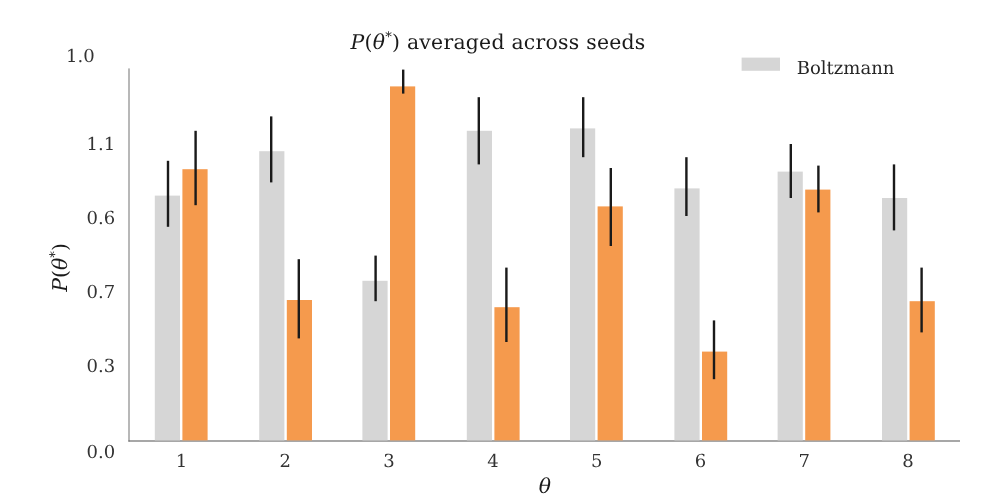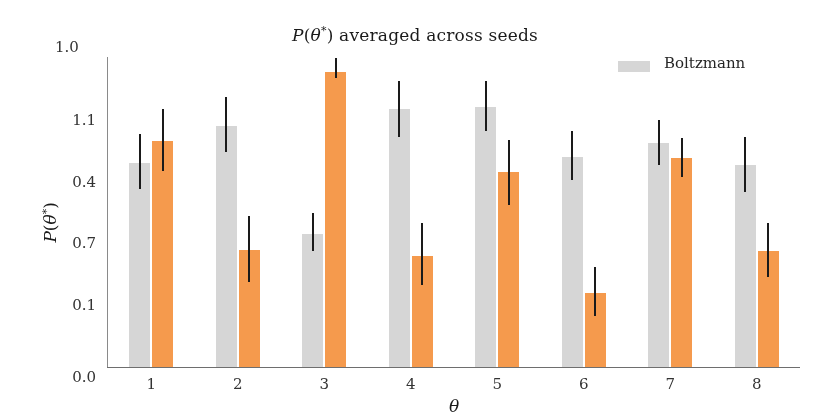--- a/index.html
+++ b/index.html
@@ -120,21 +120,21 @@
 
   
   #legend {
     position: absolute;
     left: 618px;
     top: 48px;
     width: 200px;
   }
   .legend-row {
     display: flex;
-    align-items: flex-end;
+    align-items: flex-start;
     height: 24px;
   }
   .legend-swatch {
     width: 32px;
     height: 11px;
     margin-right: 14px;
     flex: 0 0 auto;
   }
   .legend-text {
     font-size: 15px;
@@ -153,23 +153,23 @@
 
   <div id="spine-left"></div>
   <div id="spine-bottom"></div>
 
   <div id="ylabel">
     <span class="mathvar">P</span>(<span class="mathvar">θ</span><span class="sup">*</span>)
   </div>
 
   <div id="y-ticks">
       <div class="ytick" style="top: 377px;">0.0</div>
-      <div class="ytick" style="top: 305.2px;">0.1</div>
+      <div class="ytick" style="top: 305.2px;">0.3</div>
       <div class="ytick" style="top: 243.4px;">0.7</div>
-      <div class="ytick" style="top: 181.6px;">0.4</div>
+      <div class="ytick" style="top: 181.6px;">0.6</div>
       <div class="ytick" style="top: 119.8px;">1.1</div>
       <div class="ytick" style="top: 47px; text-align: center;">1.0</div>
     </div>
   <div id="x-ticks">
       <div class="xtick" style="left: 131.25px;">1</div>
       <div class="xtick" style="left: 217.75px;">2</div>
       <div class="xtick" style="left: 304.25px;">3</div>
       <div class="xtick" style="left: 390.75px;">4</div>
       <div class="xtick" style="left: 477.25px;">5</div>
       <div class="xtick" style="left: 563.75px;">6</div>

